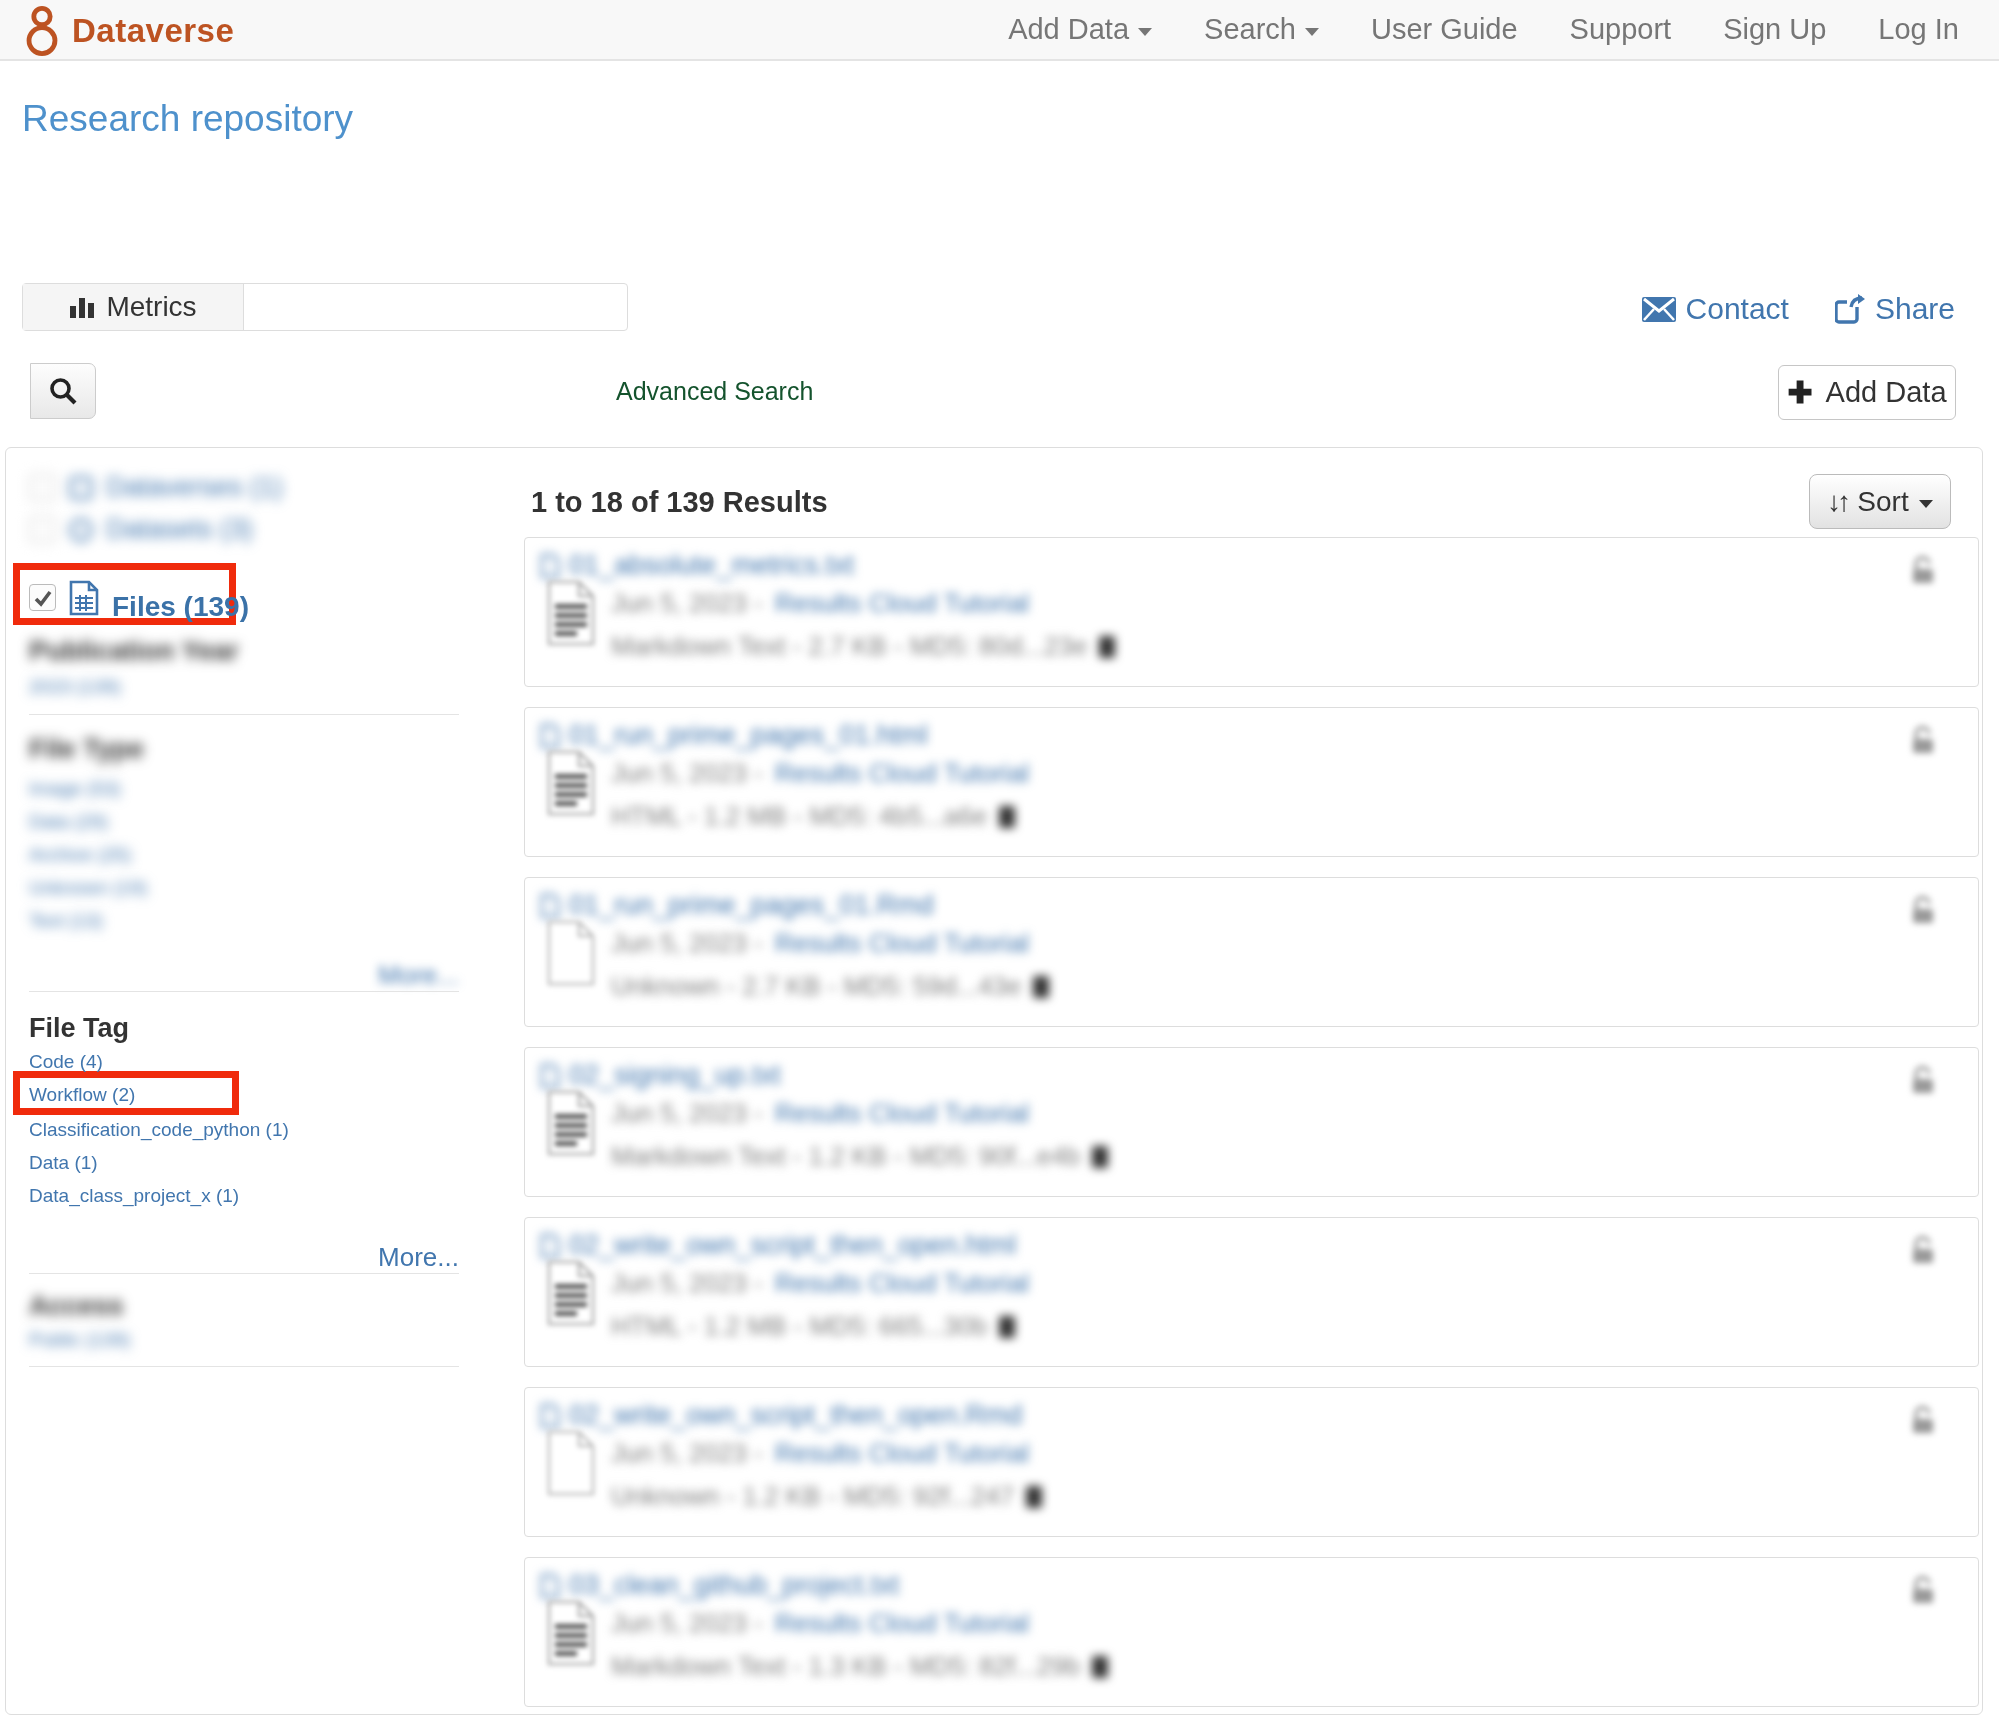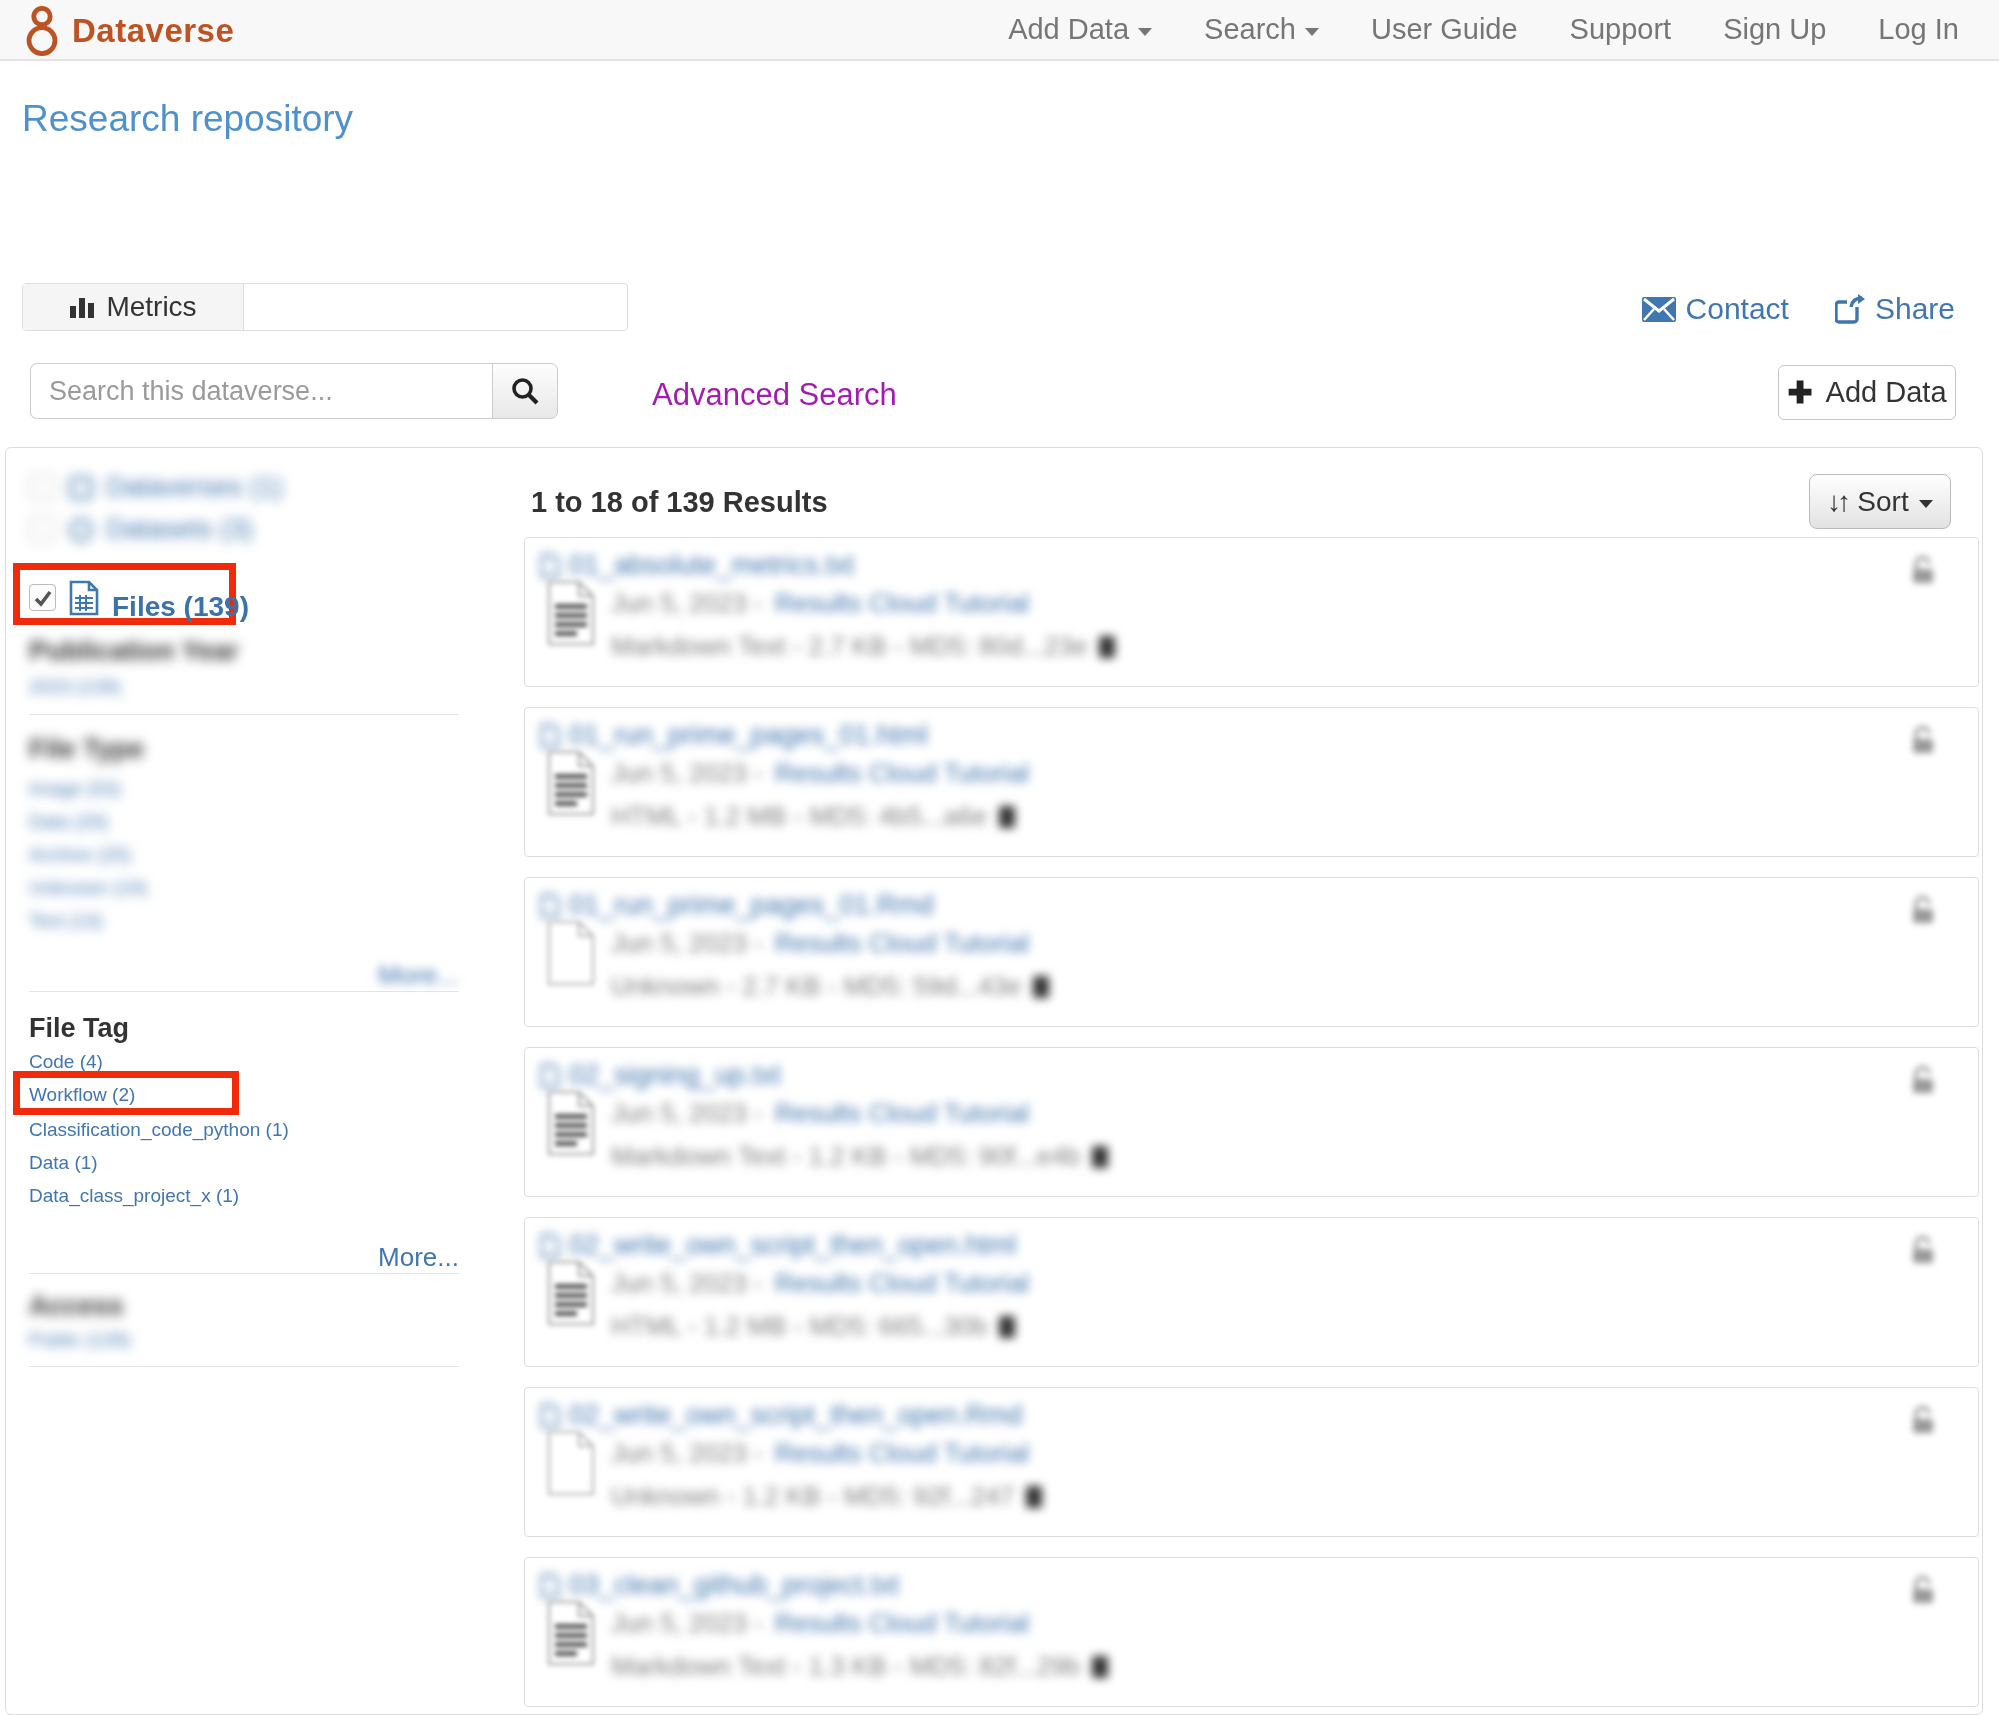--- a/index.html
+++ b/index.html
@@ -26,21 +26,21 @@
   .metrics-value{flex:1;display:flex;align-items:center;justify-content:center;font-size:28px;color:#333;}
 
   .topactions{position:absolute;right:44px;top:292px;display:flex;gap:46px;}
   .topaction{display:flex;align-items:center;gap:10px;font-size:30px;color:#4176ae;cursor:pointer;}
 
   
   .search-row{position:absolute;left:30px;top:363px;display:flex;}
   .search-input{width:462px;height:56px;box-sizing:border-box;border:1px solid #ccc;border-right:none;border-radius:7px 0 0 7px;padding:0 18px;font-size:27px;color:#555;outline:none;font-family:"Liberation Sans",sans-serif;}
   .search-input::placeholder{color:#9a9a9a;}
   .search-btn{width:66px;height:56px;box-sizing:border-box;border:1px solid #ccc;border-radius:0 7px 7px 0;background:linear-gradient(#fdfdfd,#e8e8e8);display:flex;align-items:center;justify-content:center;cursor:pointer;}
-  .advanced{position:absolute;left:616px;top:377px;font-size:31px;color:#a21caf;cursor:pointer;margin-left:36px;}
+  .advanced{position:absolute;left:616px;top:377px;font-size:25px;color:#14532d;cursor:pointer;}
   .adddata-btn{position:absolute;right:43px;top:365px;width:178px;height:55px;box-sizing:border-box;border:1px solid #c6c6c6;border-radius:6px;background:#fff;display:flex;align-items:center;justify-content:center;gap:13px;font-size:29px;color:#333;cursor:pointer;}
   .plus{font-size:30px;font-weight:700;color:#222;line-height:1;}
 
   
   .panel{position:absolute;left:5px;top:447px;width:1978px;height:1268px;box-sizing:border-box;border:1px solid #ddd;border-radius:6px;background:#fff;}
 
   
   .sidebar{position:absolute;left:23px;top:0;width:430px;height:100%;}
   .facet-row{position:absolute;left:0;display:flex;align-items:center;gap:13px;font-size:27px;}
   .checkbox{width:27px;height:27px;box-sizing:border-box;border:1px solid #bbb;border-radius:4px;background:#fcfcfc;display:flex;align-items:center;justify-content:center;cursor:pointer;}
@@ -132,21 +132,20 @@
     <svg width="30" height="30" viewBox="0 0 30 30">
       <path d="M22 13 v12 a3 3 0 0 1 -3 3 H4 a3 3 0 0 1 -3 -3 V11 a3 3 0 0 1 3 -3 h8" fill="none" stroke="#4176ae" stroke-width="3.4"></path>
       <path d="M16 13 C17 7 21 4 27 4" fill="none" stroke="#4176ae" stroke-width="3.4"></path>
       <polygon points="23,0 30,5 23,10" fill="#4176ae"></polygon>
     </svg>
     <span>Share</span>
   </div>
 </div>
 
 <div class="search-row">
-  <input class="search-input" type="text" placeholder="Search this dataverse..." style="">
   <div class="search-btn">
     <svg width="28" height="28" viewBox="0 0 28 28">
       <circle cx="11.5" cy="11.5" r="8.5" fill="none" stroke="#222" stroke-width="3.6"></circle>
       <line x1="18" y1="18" x2="26" y2="26" stroke="#222" stroke-width="4.2"></line>
     </svg>
   </div>
 </div>
 <div class="advanced">Advanced Search</div>
 
 <div class="adddata-btn">

